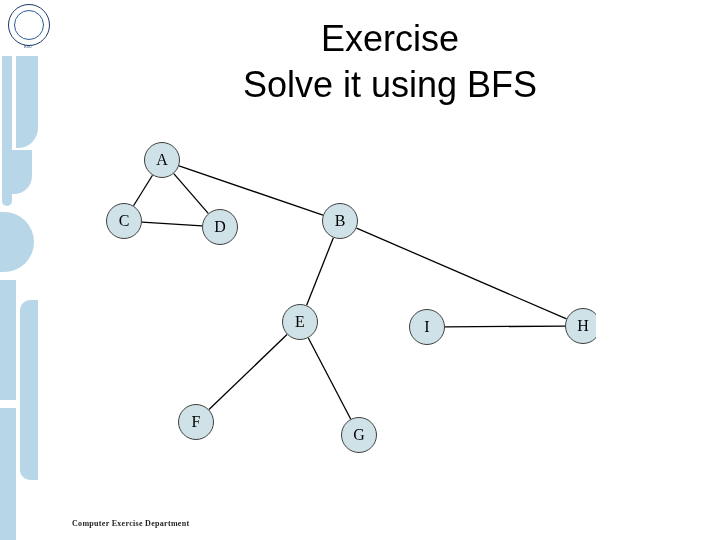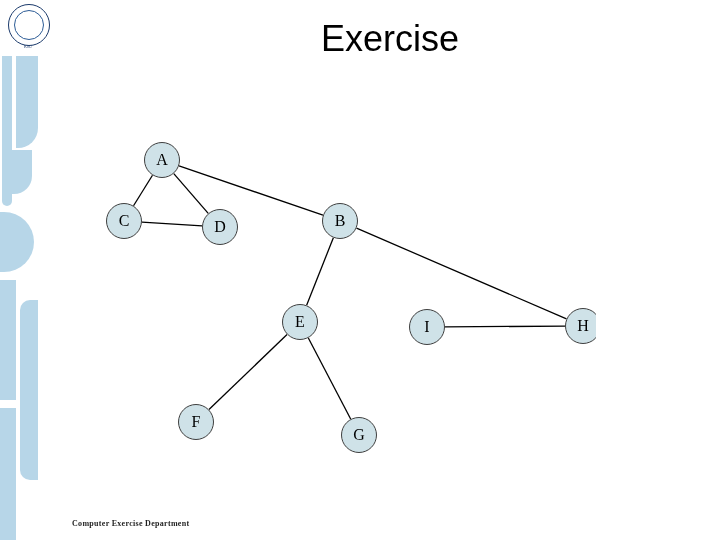--- a/index.html
+++ b/index.html
@@ -125,20 +125,21 @@
   </div>
 
   <div class="logo">
     <div class="logo-ring"></div>
     <div class="logo-inner"></div>
     <div class="logo-text">KSU</div>
   </div>
 
   <div class="title">
     <span class="title-line">Exercise</span>
+    <span class="title-line">Solve it using BFS</span>
   </div>
 
   <svg class="graph" viewBox="0 0 720 540" xmlns="http://www.w3.org/2000/svg">
     <g id="edge-layer" fill="none" stroke="#000000" stroke-width="1.3">
         <line x1="152.4825426614208" y1="175.27802362245606" x2="133.5174573385792" y2="205.72197637754394"></line>
         <line x1="173.78101475560766" y1="173.60910325216747" x2="208.21898524439234" y2="213.39089674783253"></line>
         <line x1="179.02786538021908" y1="165.83539206850205" x2="322.97213461978095" y2="215.16460793149795"></line>
         <line x1="141.964946412692" y1="222.12280915079324" x2="202.035053587308" y2="225.87719084920676"></line>
         <line x1="333.37214358655575" y1="237.73533744394675" x2="306.62785641344425" y2="305.2646625560533"></line>
         <line x1="356.52343454102675" y1="228.13975566587575" x2="566.4765654589733" y2="318.8602443341243"></line>

